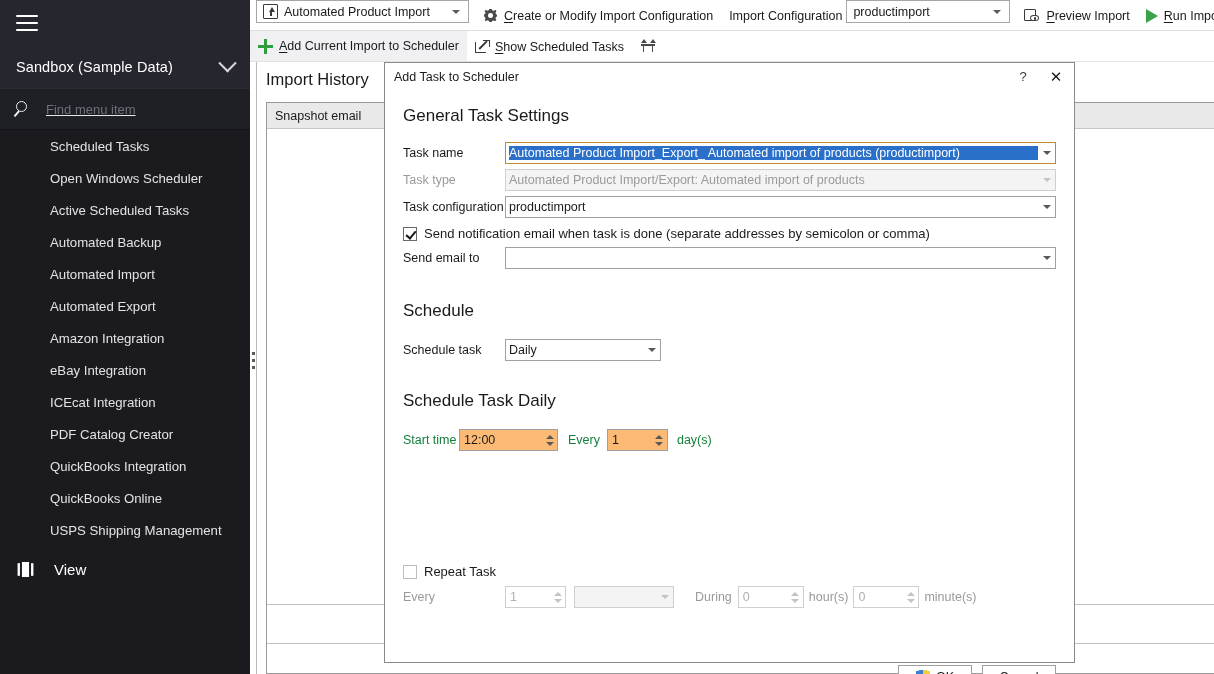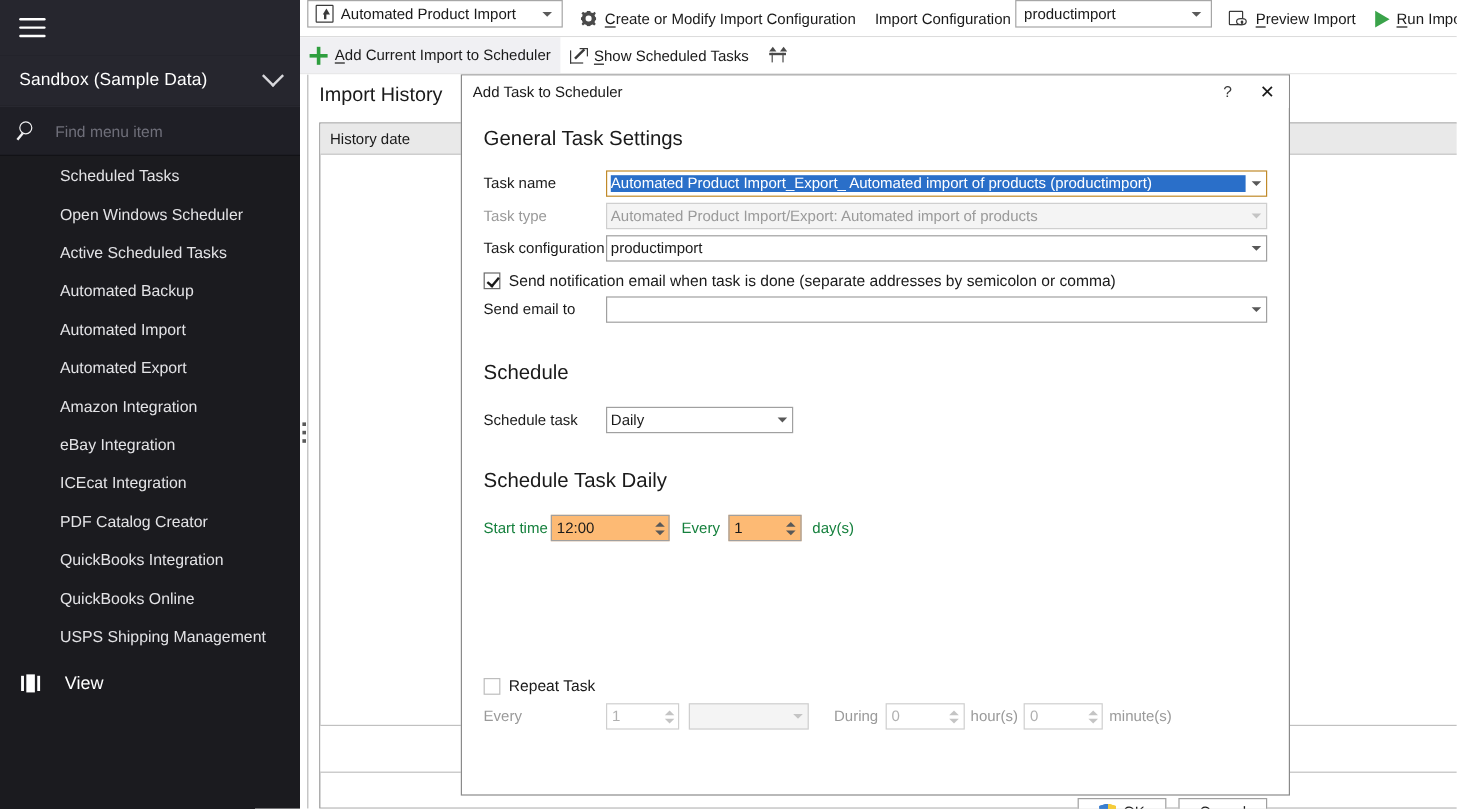--- a/index.html
+++ b/index.html
@@ -54,20 +54,21 @@
     transform: rotate(45deg) translate(-3px,-3px);
   }
 
   .sb-search {
     height: 42px;
     background: #1f1f26;
     display: flex; align-items: center;
     padding: 0 16px;
     border-top: 1px solid #2b2b33;
     border-bottom: 1px solid #121216;
+    text-decoration: underline;
   }
   .sb-search .txt {
     font-size: 13px; color: #6f6f7a;
     margin-left: 14px;
   }
   .mag {
     position: relative; width: 16px; height: 16px; flex: none;
   }
   .mag .ring {
     position: absolute; left: 0; top: 0;
@@ -570,21 +571,21 @@
           <i></i>
           <i></i>
           <i></i>
         </div>
     </div>
 
     <div style="position:absolute;left:8px;top:0;right:0;bottom:0;">
       <div class="panel-title">Import History</div>
       <div class="grid-wrap">
         <div class="grid-head">
-          <div class="col">History date</div>
+          <div class="col">Snapshot email</div>
         </div>
         <div style="position:relative;height:475px;">
           <div class="grid-empty">&lt;No snapshots to display&gt;</div>
         </div>
         <div style="height:1px;background:#c0c0c0;"></div>
         <div style="height:38px;background:#ffffff;"></div>
         <div style="height:1px;background:#c0c0c0;"></div>
       </div>
     </div>
   </div>

